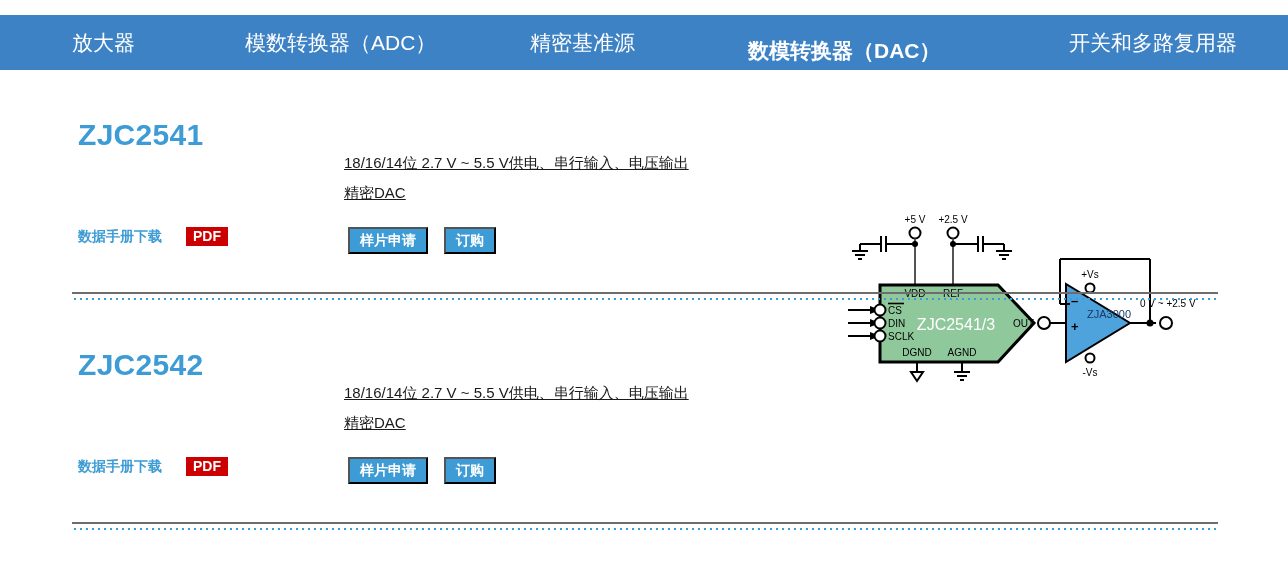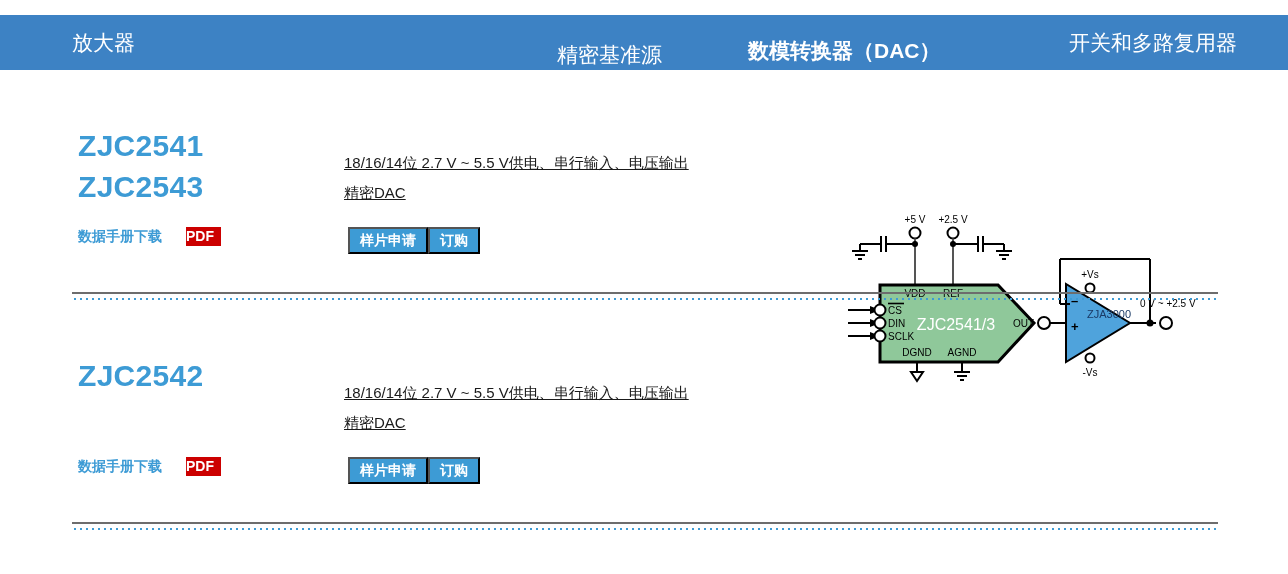--- a/index.html
+++ b/index.html
@@ -18,48 +18,48 @@
     background: #3d82c4;
     display: flex; align-items: center;
   }
   .nav-item {
     color: #ffffff; font-size: 21px; white-space: nowrap;
     position: absolute; top: 50%; transform: translateY(-50%); text-align: right;
   }
   .nav-item.active { font-weight: bold; margin-top: 8px; }
   .nav-0 { left: 72px; }
   .nav-1 { left: 245px; }
-  .nav-2 { left: 557px; margin-top: 12px; }
+  .nav-2 { left: 530px; }
   .nav-3 { left: 748px; }
   .nav-4 { left: 1021px; margin-left: 48px; }
 
   
   .row { position: absolute; left: 0; width: 1288px; }
   .row-1 { top: 110px; height: 175px; }
   .row-2 { top: 340px; height: 175px; }
 
-  .part-names { position: absolute; left: 78px; top: 15px; text-align: right; }
+  .part-names { position: absolute; left: 78px; top: 4px; text-align: right; }
   .part-name {
     color: #3d9bd5; font-size: 30px; font-weight: bold;
     line-height: 41px; letter-spacing: .3px;
   }
   .datasheet {
     position: absolute; left: 78px; top: 117px;
     display: flex; align-items: center; gap: 24px;
   }
   .datasheet-label { color: #3d9bd5; font-size: 14px; font-weight: bold; }
   .pdf-badge {
     background: #cc0000; color: #ffffff; font-size: 14px; font-weight: bold;
-    padding: 2px 7px 3px 0; line-height: 1;
+    padding: 2px 7px 3px 7px; line-height: 1;
   }
 
   .desc { position: absolute; left: 344px; top: 38px; width: 430px; }
   .desc-line { color: #1a1a1a; font-size: 15px; line-height: 30px; white-space: nowrap; text-decoration: underline; }
 
-  .btn-group { position: absolute; left: 348px; top: 117px; display: flex; gap: 0; }
+  .btn-group { position: absolute; left: 348px; top: 117px; display: flex; gap: 16px; }
   .btn {
     background: #3d9bd5; color: #ffffff; font-size: 14px; font-weight: bold;
     padding: 4px 10px 5px 10px; line-height: 1; white-space: nowrap;
   }
 
   
   .divider { position: absolute; left: 72px; width: 1146px; }
   .divider .solid { height: 2px; background: #6d6d6d; }
   .divider .dotted {
     height: 4px; margin-top: 3px;
@@ -74,30 +74,30 @@
   .diag-1 { left: 838px; top: 100px; }
   svg text { font-family: "Liberation Sans", "DejaVu Sans", sans-serif; }
 </style>
 </head>
 <body>
 
 <div class="page">
 
   <div class="navbar">
     <a class="nav-item nav-0">放大器</a>
+    <a class="nav-item nav-1">模数转换器（ADC）</a>
     <a class="nav-item nav-2">精密基准源</a>
     <a class="nav-item nav-3 active">数模转换器（DAC）</a>
     <a class="nav-item nav-4">开关和多路复用器</a>
   </div>
 
   <div class="row row-1">
 
     <div class="part-names">
       <div class="part-name">ZJC2541</div>
-      <div class="part-name">ZJC2543</div>
     </div>
 
     <div class="desc">
       <div class="desc-line">18/16/14位 2.7 V ~ 5.5 V供电、串行输入、电压输出</div>
       <div class="desc-line">精密DAC</div>
     </div>
 
     <div class="datasheet">
       <span class="datasheet-label">数据手册下载</span>
       <span class="pdf-badge">PDF</span>

